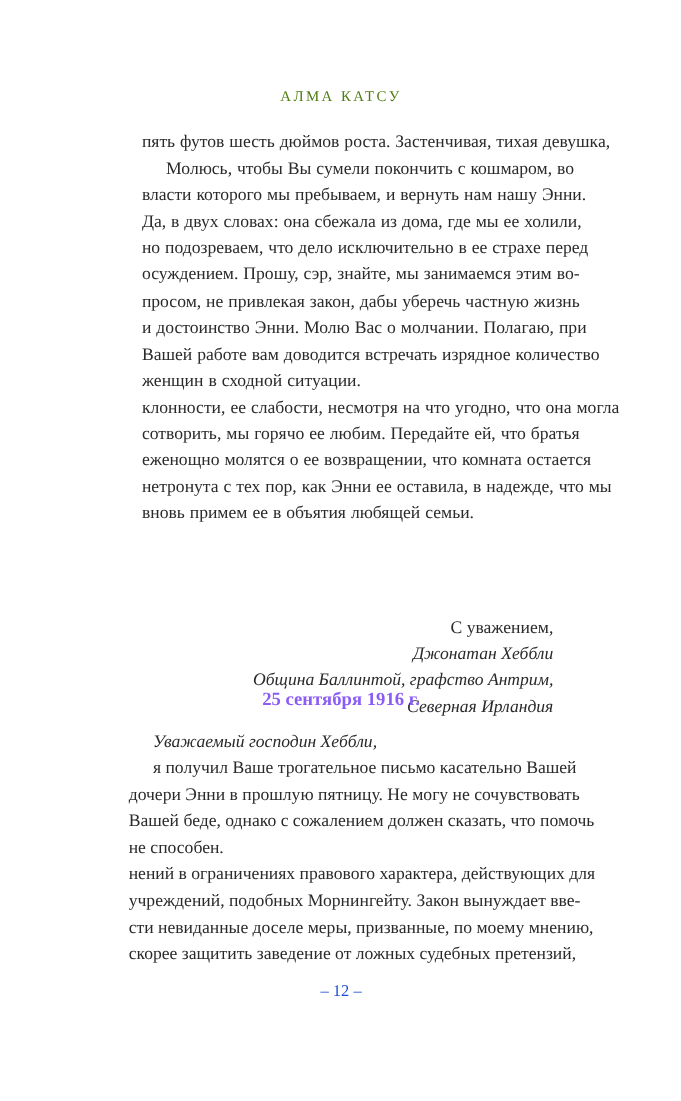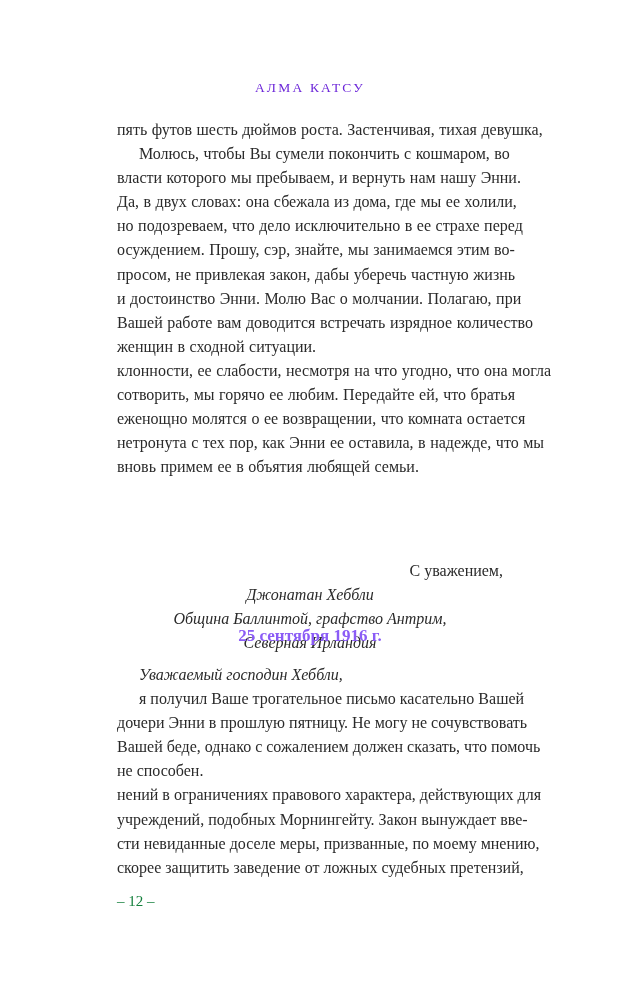--- a/index.html
+++ b/index.html
@@ -22,26 +22,26 @@
       width: 386px;
     }
     .running-head {
       position: absolute;
       top: 80px;
       left: 0;
       width: 386px;
       text-align: center;
       font-size: 13.5px;
       letter-spacing: 2.2px;
-      color: #6d28d9;
+      color: #4d7c0f;
     }
     .body-text {
       position: absolute;
       top: 118px;
-      left: 0;
+      left: 12px;
       width: 386px;
       font-size: 16px;
       line-height: 24.1px;
       text-align: justify;
       word-spacing: 0.5px;
     }
     .line {
       display: block;
       white-space: nowrap;
       text-align: justify;
@@ -57,21 +57,21 @@
       position: absolute;
       top: 515px;
       right: 0;
       width: 386px;
       text-align: right;
       font-size: 16px;
       line-height: 24.1px;
       margin-top: 44px;
     }
     .signature .sig-line { display: block; }
-    .signature .italic { font-style: italic; text-align: center; }
+    .signature .italic { font-style: italic; }
     .date-heading {
       position: absolute;
       top: 616px;
       left: 0;
       width: 386px;
       text-align: center;
       font-size: 17px;
       font-weight: bold;
       color: #8b5cf6;
       margin-top: 10px;
@@ -85,22 +85,23 @@
       line-height: 24.1px;
     }
     .greeting {
       font-style: italic;
     }
     .page-number {
       position: absolute;
       top: 893px;
       left: 0;
       width: 386px;
+      text-align: center;
       font-size: 15px;
-      color: #15803d;
+      color: #1d4ed8;
     }
   </style>
 </head>
 <body>
 
 <div class="page">
   <div class="running-head">АЛМА КАТСУ</div>
 
   <div class="body-text">
 

